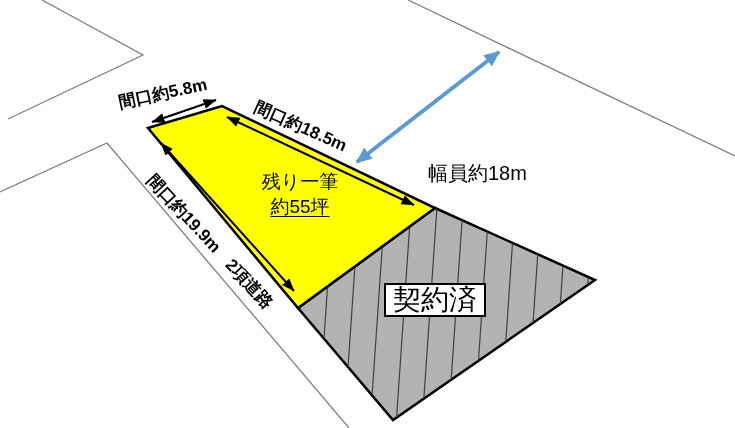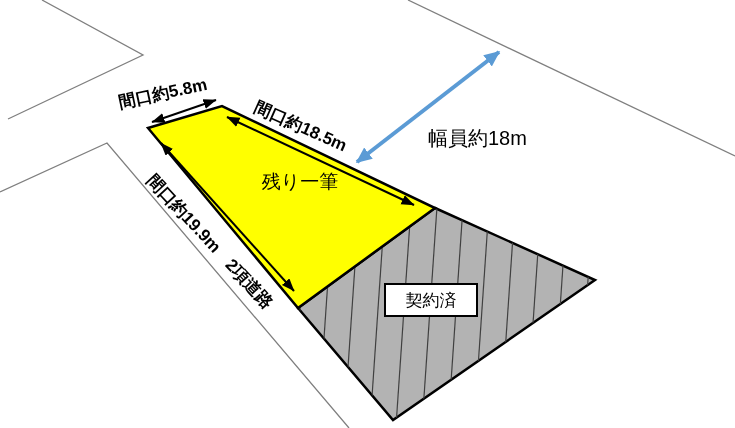--- a/index.html
+++ b/index.html
@@ -1,31 +1,31 @@
 <!DOCTYPE html>
 <html><head>
 <meta charset="utf-8">
 <style>
   html,body{margin:0;padding:0;background:#fff;}
   .stage{
     position:relative;width:735px;height:428px;background:#ffffff;overflow:hidden;
     font-family:"Liberation Sans","DejaVu Sans",sans-serif;color:#000;
   }
   .stage svg{position:absolute;left:0;top:0;}
-  .lbl{position:absolute;white-space:nowrap;color:#000;line-height:1.1;}
+  .lbl{position:absolute;white-space:nowrap;color:#000;line-height:1.1;margin-top:35px;}
   .parcel-text{
     position:absolute;left:230px;top:169px;width:140px;text-align:center;
     font-size:19px;line-height:25px;color:#000;
   }
   .parcel-text .u{text-decoration:underline;text-underline-offset:3px;}
   .keiyaku{
-    position:absolute;left:384px;top:283px;width:94px;height:34px;
+    position:absolute;left:384px;top:283px;width:102px;height:34px;
     background:#ffffff;border:2px solid #000;box-sizing:border-box;
     display:flex;align-items:center;justify-content:center;
-    font-size:17px;color:#000;
+    font-size:28px;color:#000;
   }
   .road-width-lbl{position:absolute;left:428px;top:127px;font-size:20px;}
   .left-road-lbl{
     position:absolute;left:150px;top:166px;font-size:17px;font-weight:bold;
     transform:rotate(47deg);transform-origin:0 50%;white-space:nowrap;
   }
   .left-road-lbl .gap{margin-left:16px;}
   .frontage-top-lbl{
     position:absolute;left:118px;top:82px;font-size:17px;font-weight:bold;
     transform:rotate(-12deg);white-space:nowrap;
@@ -87,19 +87,20 @@
   <div class="frontage-right-lbl">間口約18.5m</div>
 
   <div class="left-road-lbl">
     <span>間口約19.9m</span><span class="gap">2項道路</span>
   </div>
 
   <div class="road-width-lbl lbl">幅員約18m</div>
 
   <div class="parcel-text">
     <div>残り一筆</div>
+    <div class="u">約55坪</div>
   </div>
 
   <div class="keiyaku">
     <span>契約済</span>
   </div>
 
 </div>
 
 </body></html>

